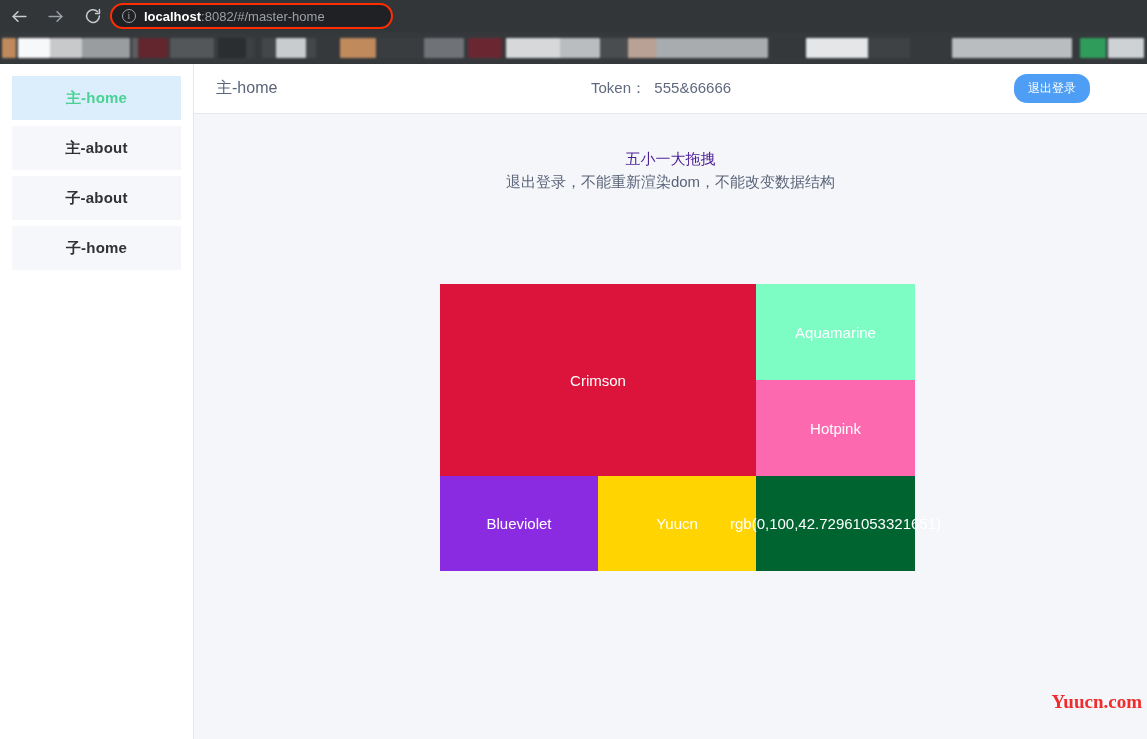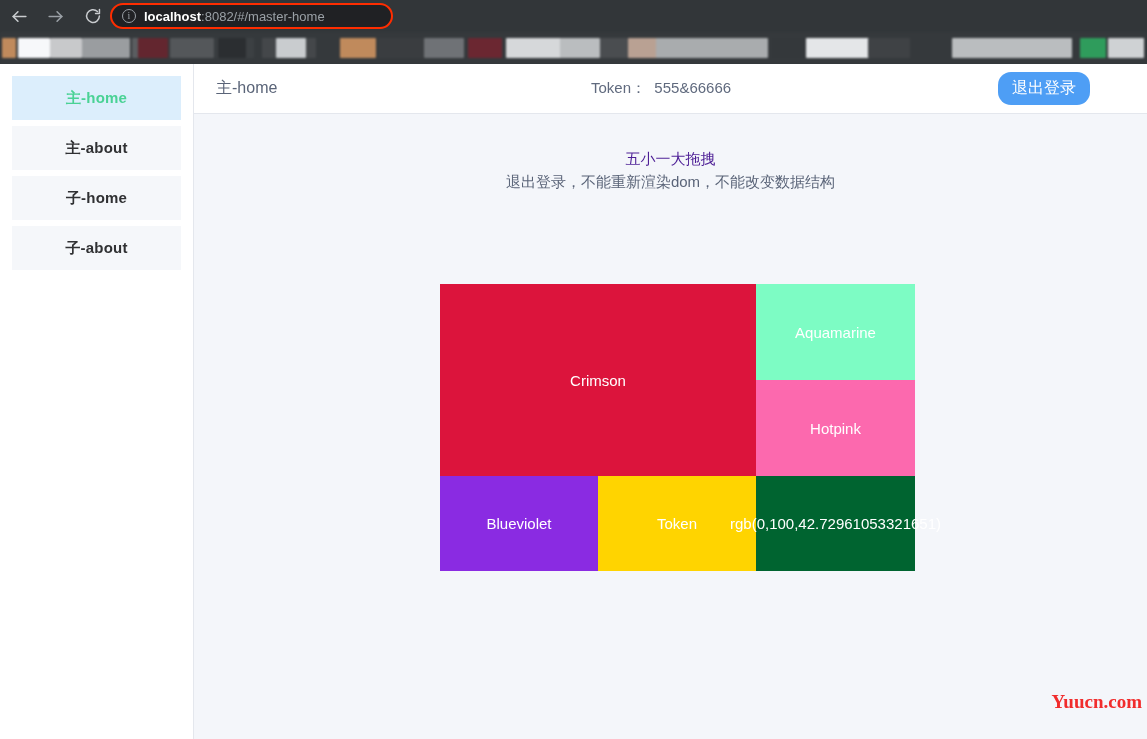--- a/index.html
+++ b/index.html
@@ -108,21 +108,21 @@
   }
   #header-token {
     position: absolute; left: 397px;
     font-size: 15px; color: #606a7e;
     white-space: pre;
   }
   #logout-button {
     position: absolute; right: 57px;
     background: #4e9ef5;
     color: #ffffff;
-    font-size: 16px;
+    font-size: 12px;
     border: none;
     border-radius: 13px;
     padding: 6px 14px;
     cursor: pointer;
     font-family: "Liberation Sans", sans-serif;
   }
 
   #content {
     position: relative;
     height: 625px;
@@ -230,24 +230,24 @@
 <div id="app">
 
   <nav id="sidebar">
     <div class="side-item active">
       <span>主-home</span>
     </div>
     <div class="side-item">
       <span>主-about</span>
     </div>
     <div class="side-item">
+      <span>子-about</span>
+    </div>
+    <div class="side-item">
       <span>子-home</span>
-    </div>
-    <div class="side-item">
-      <span>子-about</span>
     </div>
   </nav>
 
   <div id="main">
 
     <div id="app-header">
       <div id="header-title">主-home</div>
       <div id="header-token">Token：  555&amp;66666</div>
       <button id="logout-button">退出登录</button>
     </div>
@@ -266,21 +266,21 @@
         <div class="cell" id="cell-aquamarine" style="background:#7dfcc4;">
           <span>Aquamarine</span>
         </div>
         <div class="cell" id="cell-hotpink" style="background:#fc69ae;">
           <span>Hotpink</span>
         </div>
         <div class="cell" id="cell-blueviolet" style="background:#8a2be2;">
           <span>Blueviolet</span>
         </div>
         <div class="cell" id="cell-gold" style="background:#ffd400;">
-          <span>Token</span>
+          <span>Yuucn</span>
         </div>
         <div class="cell" id="cell-rgbgreen" style="background:#006430;">
           <span>rgb(0,100,42.72961053321651)</span>
         </div>
       </div>
 
       <div id="watermark">Yuucn.com</div>
     </div>
   </div>
 </div>

